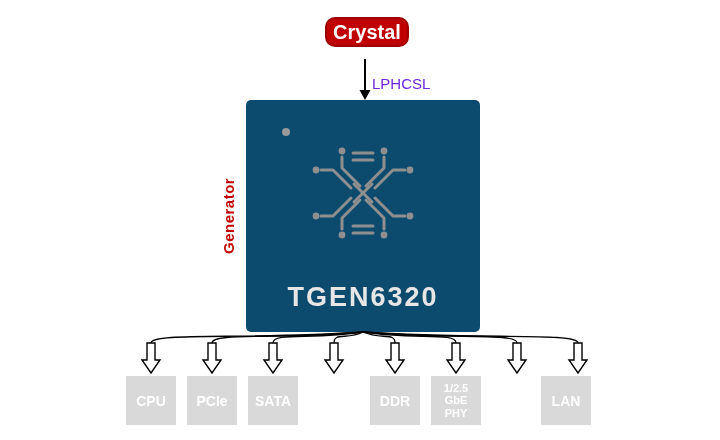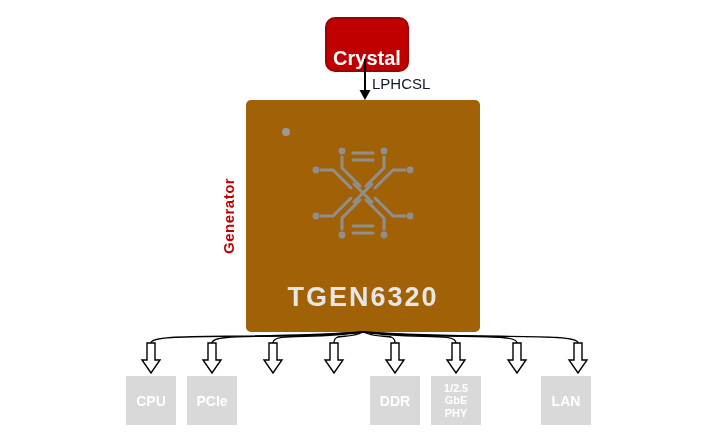--- a/index.html
+++ b/index.html
@@ -10,41 +10,41 @@
     height: 440px;
     background: #ffffff;
     overflow: hidden;
     font-family: "Liberation Sans", sans-serif;
   }
 
   
   .crystal-box {
     position: absolute;
     left: 325px; top: 17px;
-    width: 84px; height: 55px;
+    width: 84px; height: 30px;
     background: #C00000;
     border: 2px solid #9d0000;
     border-radius: 10px;
-    display: flex; align-items: flex-end; justify-content: center;
+    display: flex; align-items: center; justify-content: center;
   }
   .crystal-box .lbl {
     color: #ffffff;
     font-weight: bold;
     font-size: 20px;
   }
 
   
   .down-arrow-svg { position: absolute; left: 350px; top: 56px; }
 
   
   .signal-label {
     position: absolute;
     left: 372px; top: 75px;
     font-size: 15px;
-    color: #0f172a;
+    color: #6d28d9;
   }
 
   
   .generator-label {
     position: absolute;
     left: 220px; top: 166px;
     width: 20px; height: 100px;
     writing-mode: vertical-rl;
     transform: rotate(180deg);
     text-align: center;
@@ -52,21 +52,21 @@
     font-weight: bold;
     font-size: 15px;
     letter-spacing: 0.5px;
   }
 
   
   .chip {
     position: absolute;
     left: 246px; top: 100px;
     width: 234px; height: 232px;
-    background: #a16207;
+    background: #0c4a6e;
     border-radius: 5px;
   }
   .pin-dot {
     position: absolute;
     left: 36px; top: 28px;
     width: 8px; height: 8px;
     border-radius: 50%;
     background: #9a9a9a;
   }
   .chip-logo { position: absolute; left: 52px; top: 36px; }
@@ -174,19 +174,20 @@
       <polygon points="330,13 338,13 338,30 343,30 334,43 325,30 330,30"></polygon>
       <polygon points="391,13 399,13 399,30 404,30 395,43 386,30 391,30"></polygon>
       <polygon points="452,13 460,13 460,30 465,30 456,43 447,30 452,30"></polygon>
       <polygon points="513,13 521,13 521,30 526,30 517,43 508,30 513,30"></polygon>
       <polygon points="574,13 582,13 582,30 587,30 578,43 569,30 574,30"></polygon>
     </g>
   </svg>
 
   <div class="out-box" style="left:187px">PCIe</div>
   <div class="out-box" style="left:126px">CPU</div>
+  <div class="out-box" style="left:248px">SATA</div>
   <div class="out-box" style="left:370px">DDR</div>
   <div class="out-box small" style="left:431px">1/2.5
 GbE
 PHY</div>
   <div class="out-box" style="left:541px">LAN</div>
 
 </div>
 
 </body></html>

